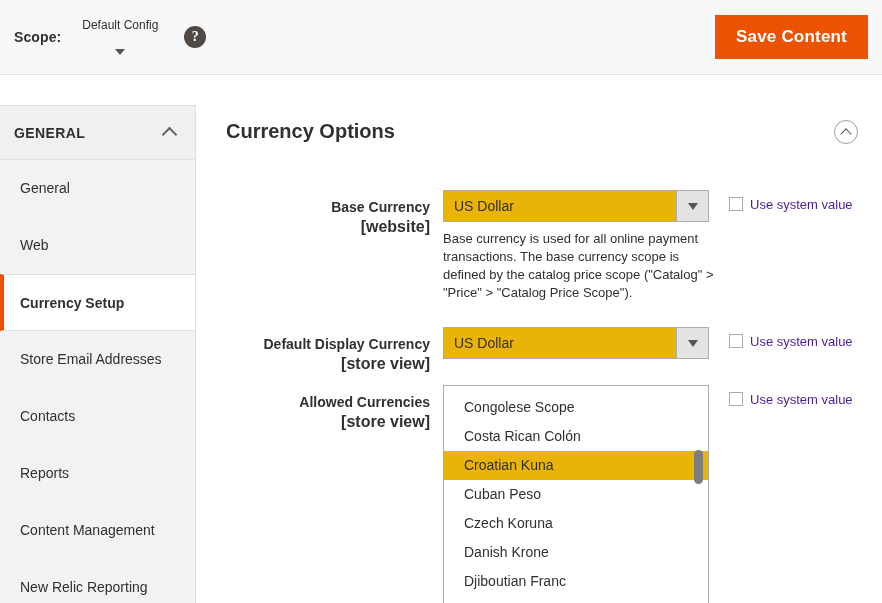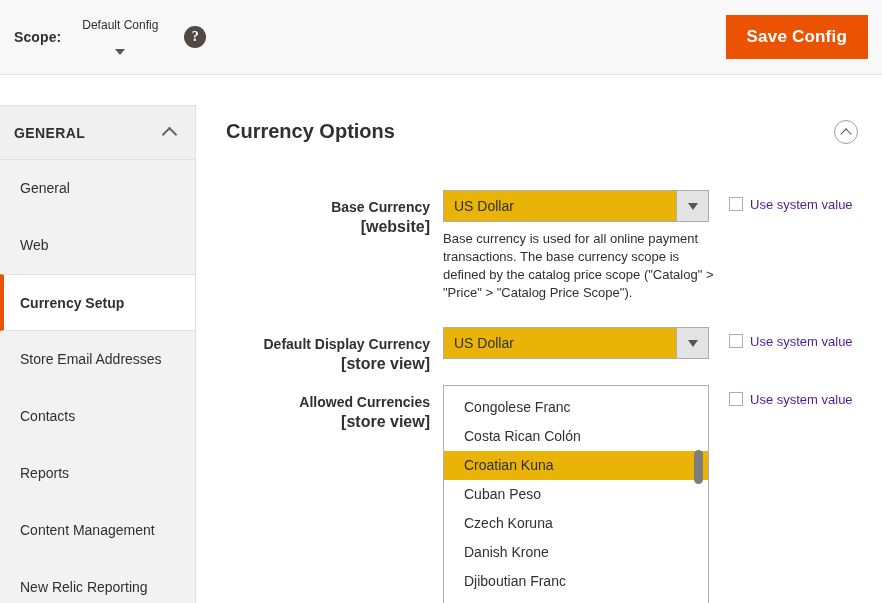--- a/index.html
+++ b/index.html
@@ -198,21 +198,21 @@
 
   <div class="page-actions">
     <div class="scope-wrap">
       <span class="scope-label">Scope:</span>
       <span class="scope-select">
         <span>Default Config</span>
         <span class="caret-down"></span>
       </span>
       <span class="help-btn">?</span>
     </div>
-    <button class="save-btn">Save Config</button>
+    <button class="save-btn">Save Content</button>
   </div>
 
   <div class="sidebar">
     <div class="nav-section-head">
       <span class="nav-section-title">GENERAL</span>
       <span class="chev-up"></span>
     </div>
 
     <div class="nav-item">
       <span>General</span>
@@ -288,21 +288,21 @@
       </div>
       <div class="sys-value" style="left:533px; top:5px;">
         <span class="cb"></span><span>Use system value</span>
       </div>
     </div>
   </div>
 
   <div class="ms-box">
     <div class="ms-inner">
       <div class="ms-option">Comorian Franc</div>
-      <div class="ms-option">Congolese Franc</div>
+      <div class="ms-option">Congolese Scope</div>
       <div class="ms-option">Costa Rican Colón</div>
       <div class="ms-option selected">Croatian Kuna</div>
       <div class="ms-option">Cuban Peso</div>
       <div class="ms-option">Czech Koruna</div>
       <div class="ms-option">Danish Krone</div>
       <div class="ms-option">Djiboutian Franc</div>
     </div>
     <div class="ms-scroll-track">
       <div class="ms-scroll-thumb"></div>
     </div>

